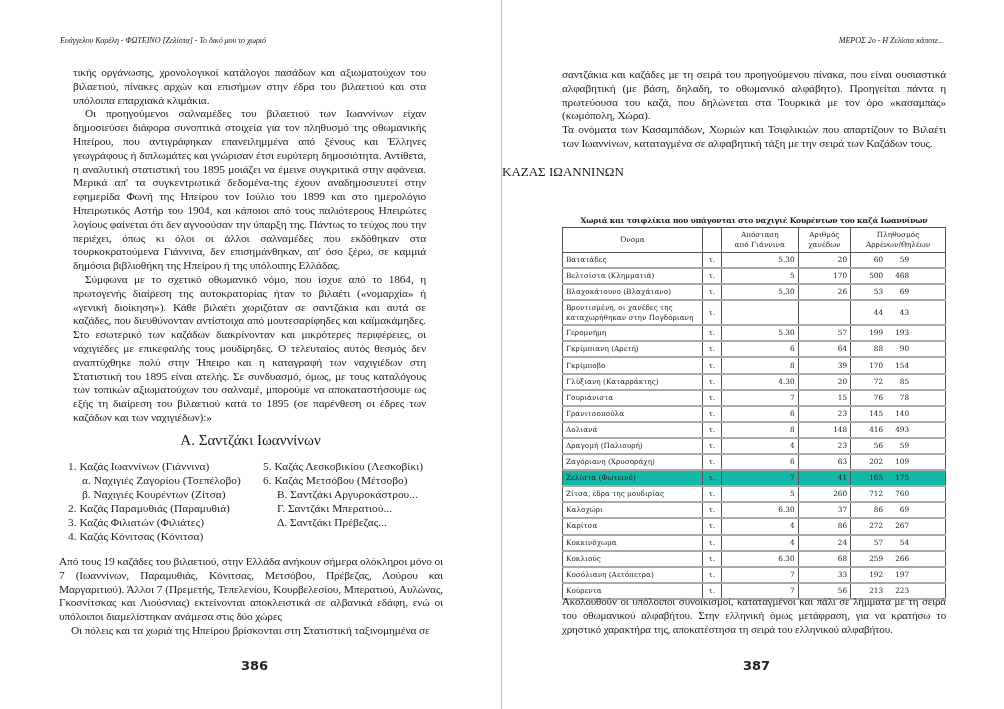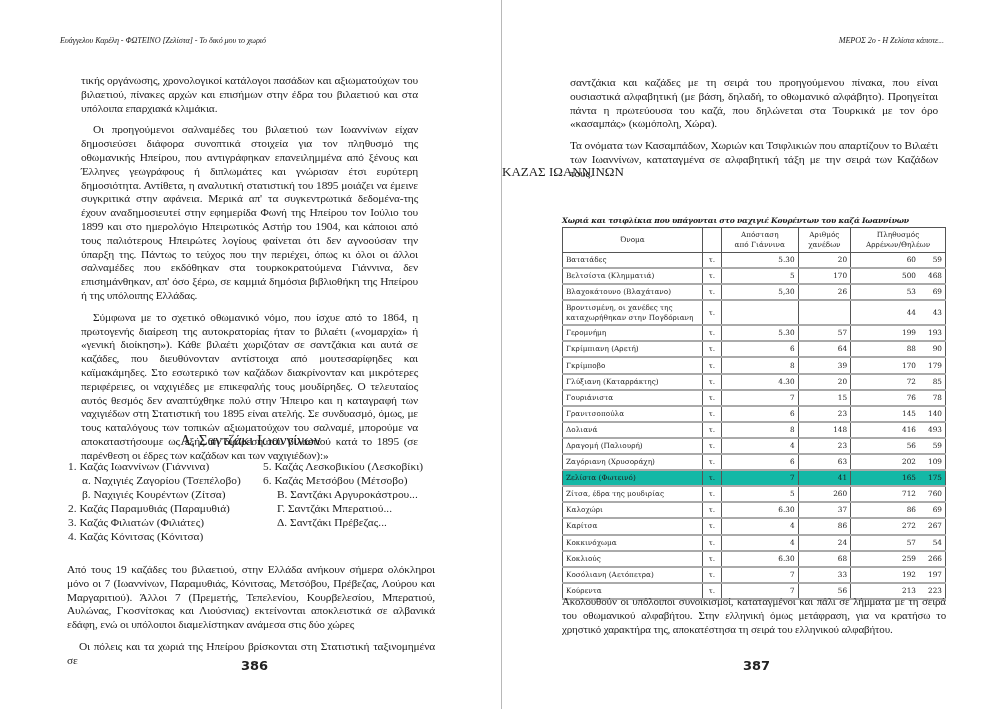--- a/index.html
+++ b/index.html
@@ -6,41 +6,41 @@
   body { width:1004px; height:709px; background:#ffffff; position:relative; overflow:hidden;
          font-family:"DejaVu Serif", serif; color:#1a1a1a; }
   .page { position:absolute; top:0; height:709px; }
   .page-left { left:0; width:501px; }
   .page-right { left:502px; width:502px; }
   .divider { position:absolute; left:501px; top:0; width:1px; height:709px; background:#b8b8b8; }
   .header { position:absolute; top:36px; font-style:italic; font-size:8.2px; font-family:"Liberation Serif", serif; color:#222; letter-spacing:-0.1px; }
   .header-left { left:60px; }
   .header-right { right:60px; text-align:right; }
   .body-text { position:absolute; font-family:"Liberation Serif", serif; font-size:11.4px; line-height:13.8px; text-align:justify; color:#1d1d1d; letter-spacing:-0.15px; }
-  .body-text p { margin:8px; }
+  .body-text p { margin:0; }
   .indent { text-indent:12px; }
   .left-body1 { left:73px; top:66px; width:353px; }
   .section-title { position:absolute; font-family:"Liberation Serif", serif; font-size:15px; text-align:center; color:#1a1a1a; }
   .list-col { position:absolute; font-family:"Liberation Serif", serif; font-size:11.4px; line-height:13.9px; color:#1d1d1d; white-space:nowrap; }
   .list-col div.sub { padding-left:14px; }
   .left-body2 { left:59px; top:555px; width:384px; }
   .page-number { position:absolute; top:658px; font-family:"DejaVu Sans", sans-serif; font-weight:bold; font-size:13px; color:#222; }
   .right-body1 { left:60px; top:68px; width:384px; }
   .kaza-title { position:absolute; left:0; width:502px; top:164px; font-family:"Liberation Serif", serif; font-size:13px; }
   .kaza-desc { position:absolute; left:60px; top:186px; font-family:"Liberation Serif", serif; font-size:11.4px; }
-  .table-caption { position:absolute; left:60px; top:216px; width:376px; font-family:"DejaVu Serif", serif; font-weight:bold; font-size:7.6px; white-space:nowrap; letter-spacing:-0.2px;font-style:italic; }
+  .table-caption { position:absolute; left:60px; top:216px; width:376px; font-family:"DejaVu Serif", serif; font-weight:bold; font-size:7.6px; text-align:center; white-space:nowrap; letter-spacing:-0.2px; }
   table.data { position:absolute; left:60px; top:227px; width:384px; border-collapse:collapse; font-family:"DejaVu Serif", serif; font-size:7.3px; color:#1a1a1a; }
   table.data th { font-weight:normal; border:1px solid #555; padding:1px 3px; text-align:center; line-height:10px; height:22px; }
   table.data td { border:1px solid #555; border-bottom:2px solid #aaa; padding:0 3px; height:14.1px; line-height:10px; }
   table.data td.num { text-align:right; }
   table.data td.t { text-align:center; width:12px; }
   table.data td.name { width:133px; }
   table.data tr.highlight td { background:#14b8a6; }
   table.data td.pair { padding:0; }
-  .pair-wrap { display:flex; justify-content:flex-end; }
+  .pair-wrap { display:flex; }
   .pair-wrap span { display:inline-block; text-align:right; }
   .pair-wrap span.m { width:32px; }
   .pair-wrap span.f { width:26px; padding-right:3px; }
   .right-body2 { left:60px; top:595px; width:384px; }
 </style>
 </head>
 <body>
 
 <div class="page page-left">
   <div class="header header-left">Ευάγγελου Καρέλη - ΦΩΤΕΙΝΟ [Ζελίστα] - Το δικό μου το χωριό</div>
@@ -185,21 +185,21 @@
           </td>
         </tr>
         <tr>
           <td class="name">Γκρίμποβο</td>
           <td class="t">τ.</td>
           <td class="num">8</td>
           <td class="num">39</td>
           <td class="pair">
             <div class="pair-wrap">
               <span class="m">170</span>
-              <span class="f">179</span>
+              <span class="f">154</span>
             </div>
           </td>
         </tr>
         <tr>
           <td class="name">Γλύξιανη (Καταρράκτης)</td>
           <td class="t">τ.</td>
           <td class="num">4.30</td>
           <td class="num">20</td>
           <td class="pair">
             <div class="pair-wrap">

